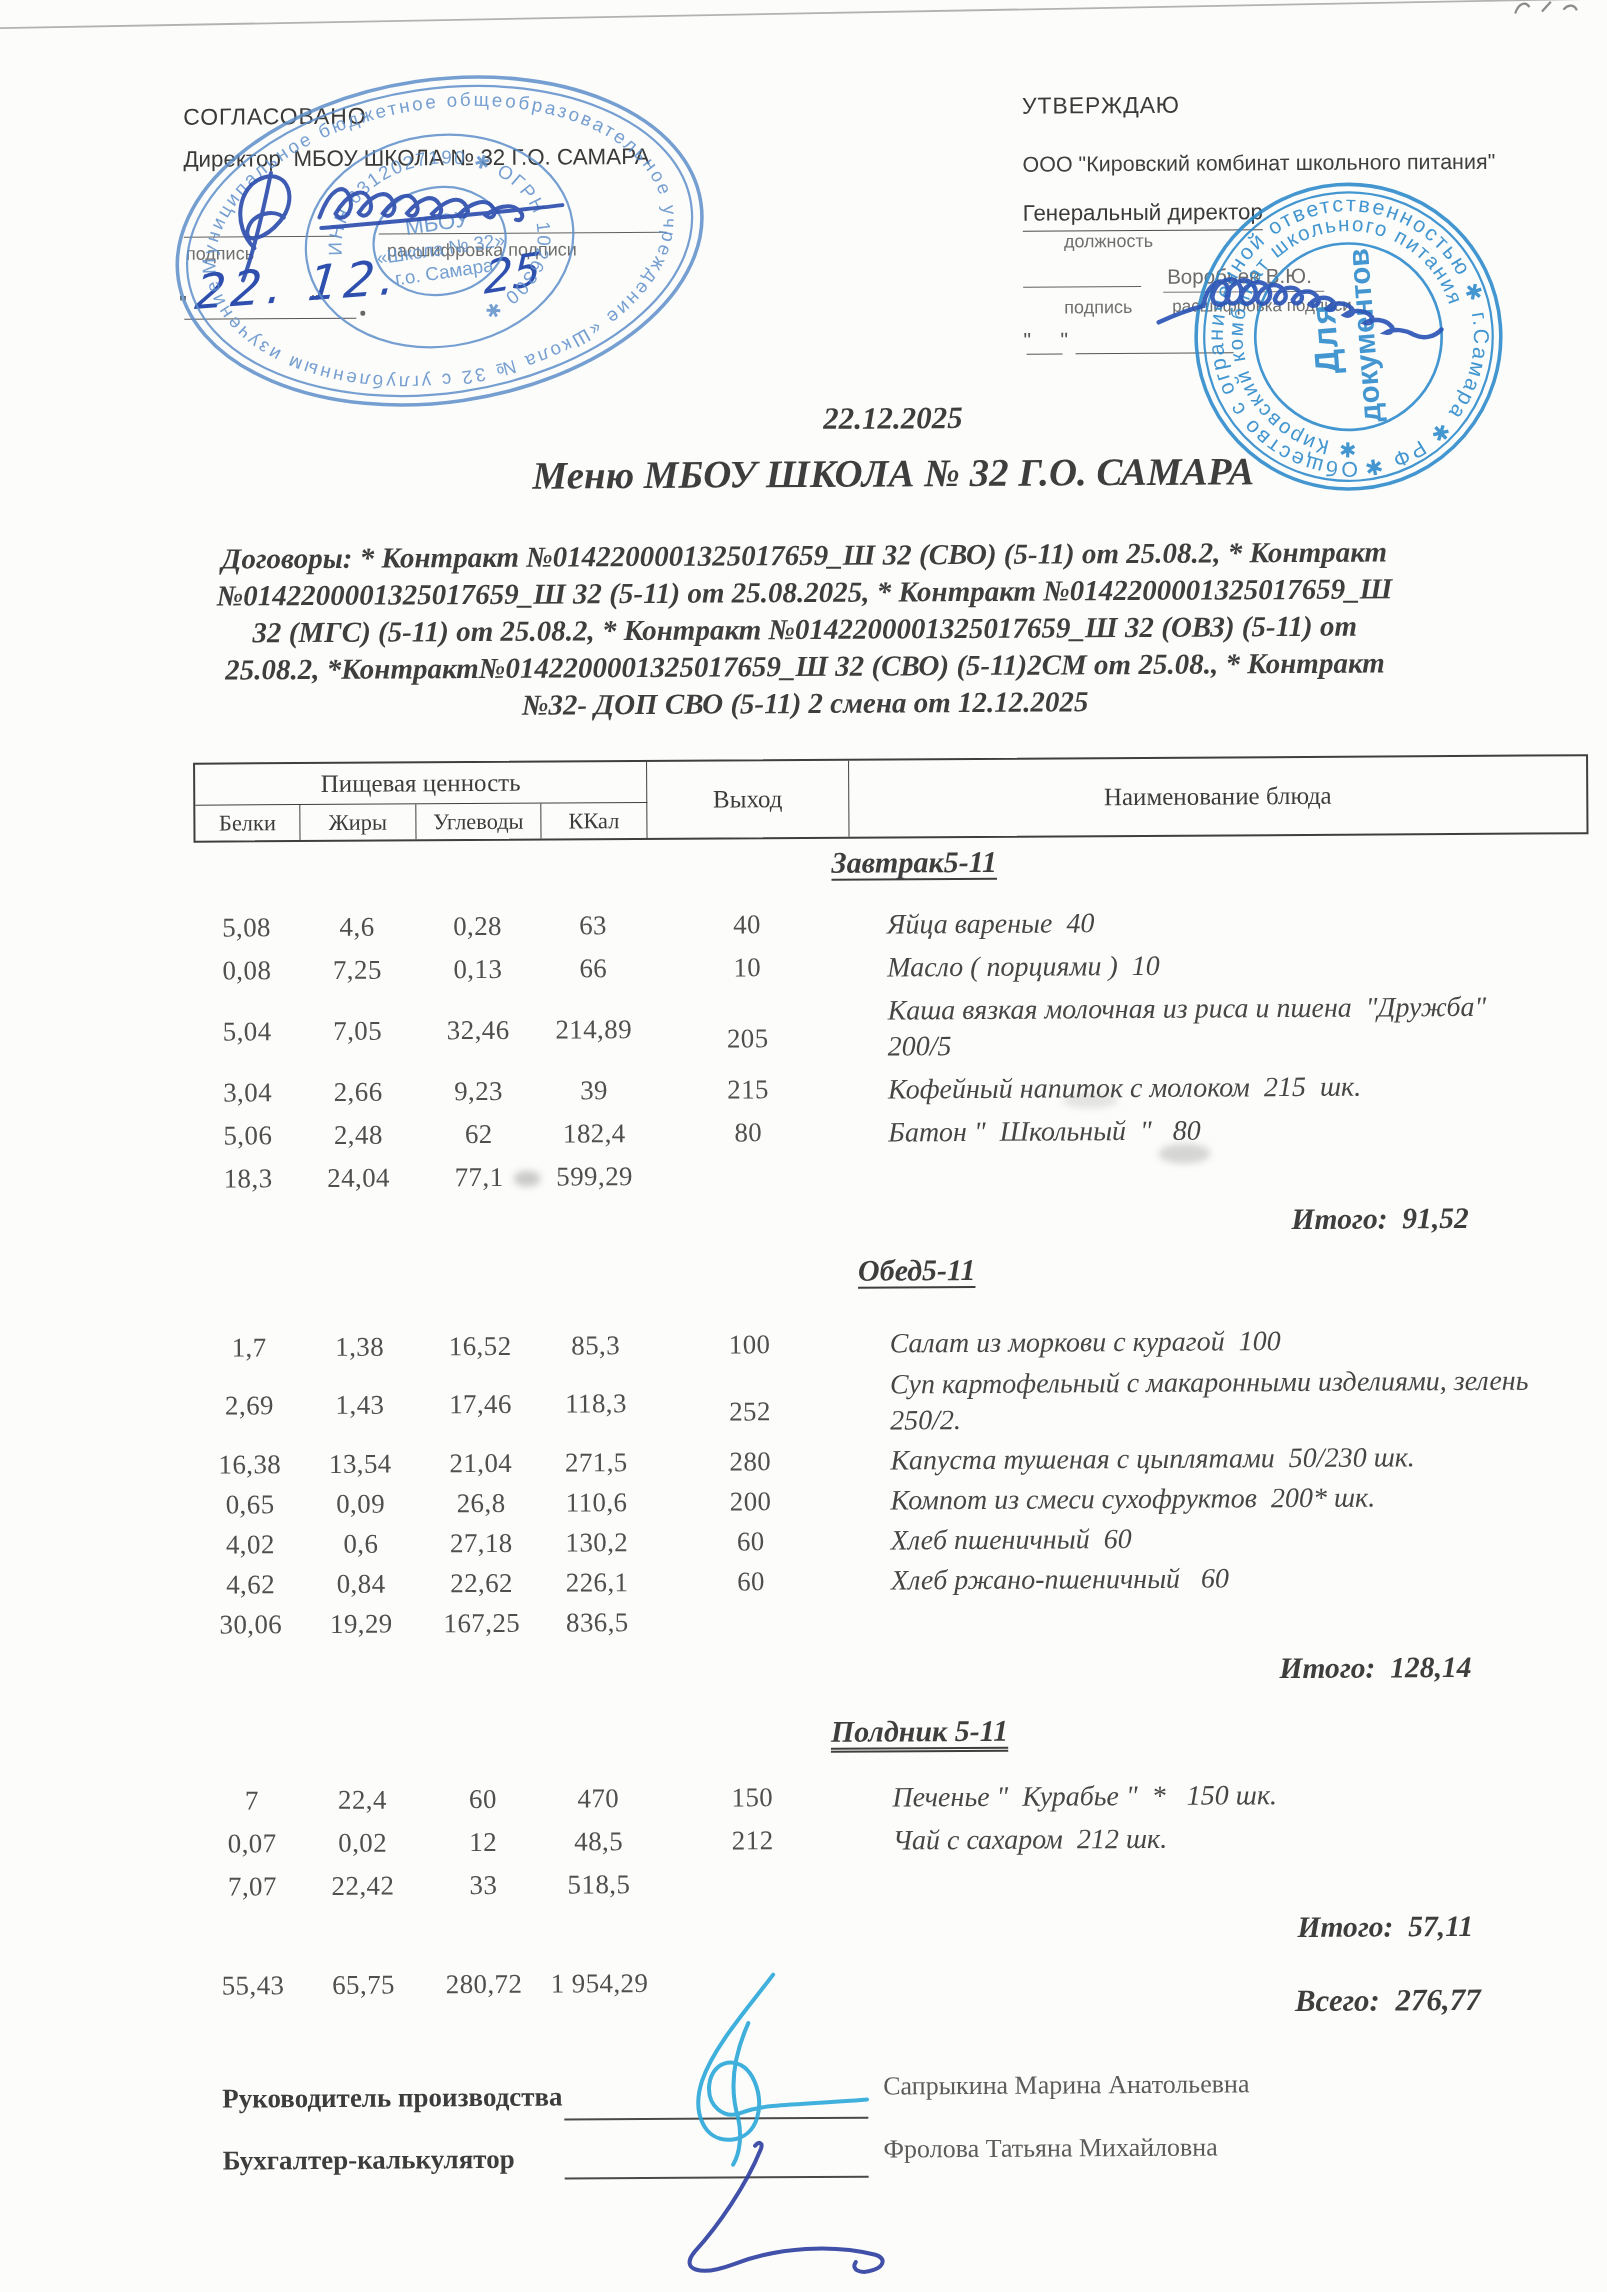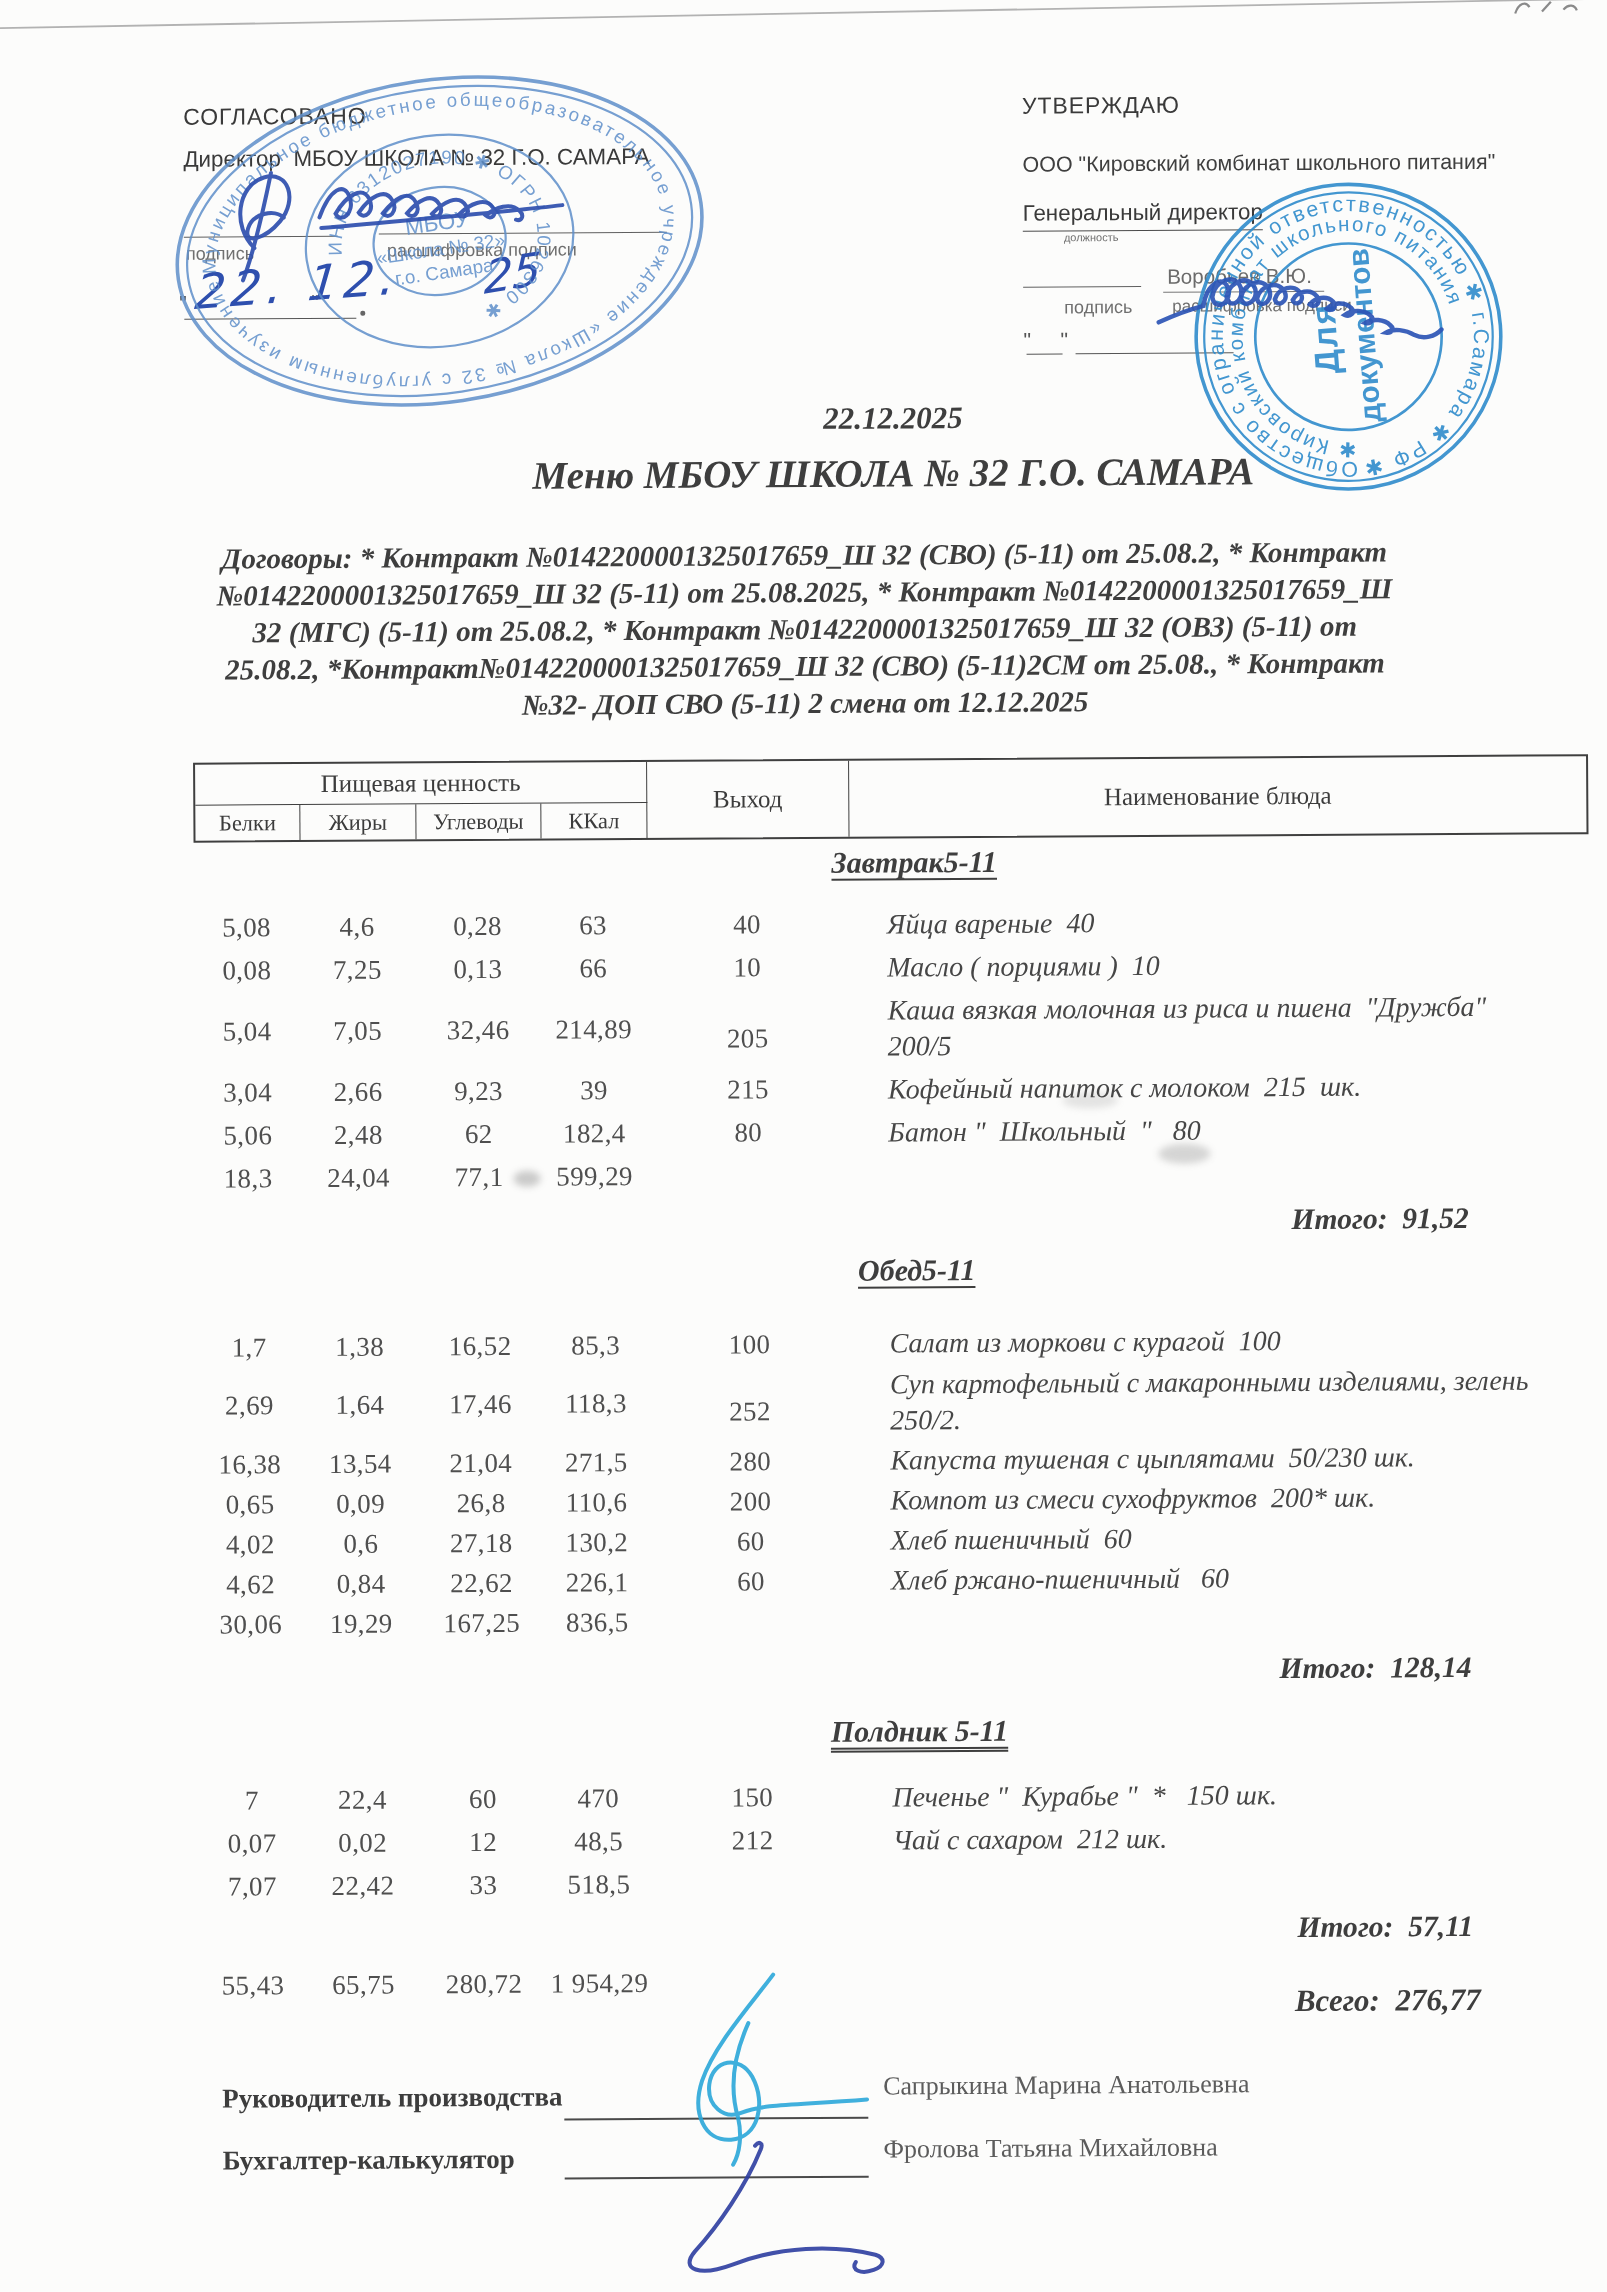--- a/index.html
+++ b/index.html
@@ -69,21 +69,21 @@
   <div class="abs lbl" style="left:183px;top:288px;font-size:21.5px;color:#555;">"</div>
   <div class="abs lbl" style="left:315px;top:288px;font-size:21.5px;color:#555;">"</div>
   <div class="hline" style="left:188px;top:315px;width:172px;border-color:#555;"></div>
   <div class="abs" style="left:364px;top:308px;width:4.5px;height:4.5px;border-radius:50%;background:#666;"></div>
   <div class="abs hand" style="left:199px;top:253px;font-size:48px;transform:rotate(-4deg) skewX(-10deg);letter-spacing:5.4px;">22. 12.</div>
   <div class="abs hand" style="left:488px;top:245px;font-size:45px;transform:rotate(-9deg) skewX(-12deg);">25</div>
 
   <div class="abs sans" style="left:1027px;top:94px;font-size:23px;letter-spacing:0.9px;color:#3a3a3a;">УТВЕРЖДАЮ</div>
   <div class="abs sans" style="left:1027px;top:154px;font-size:21.5px;color:#3f3f3f;">ООО "Кировский комбинат школьного питания"</div>
   <div class="abs sans" style="left:1027px;top:202px;font-size:22.4px;color:#3a3a3a;border-bottom:1.8px solid #4a4a4a;padding-bottom:3.6px;">Генеральный директор</div>
-  <div class="abs lbl" style="left:1068px;top:233px;font-size:11px;">должность</div>
+  <div class="abs lbl" style="left:1068px;top:233px;font-size:18px;">должность</div>
   <div class="hline" style="left:1027px;top:288px;width:118px;"></div>
   <div class="abs sans" style="left:1171px;top:267px;font-size:20.6px;color:#6b6b6b;">Воробьев В.Ю.</div>
   <div class="hline" style="left:1167px;top:294px;width:161px;border-color:#777;"></div>
   <div class="abs lbl" style="left:1068px;top:299px;font-size:18px;">подпись</div>
   <div class="abs lbl" style="left:1176px;top:299px;font-size:17px;">расшифровка подписи</div>
   <div class="abs lbl" style="left:1027px;top:330px;font-size:21.5px;color:#555;">"</div>
   <div class="abs lbl" style="left:1064px;top:330px;font-size:21.5px;color:#555;">"</div>
   <div class="hline" style="left:1030px;top:355px;width:36px;border-color:#555;"></div>
   <div class="hline" style="left:1079px;top:355px;width:158px;border-color:#555;"></div>
 
@@ -237,21 +237,21 @@
             <span class="num">1,38</span>
             <span class="num">16,52</span>
             <span class="num">85,3</span>
             <span class="out">100</span>
             <div class="dish">
               <span class="dline">Салат из моркови с курагой  100</span>
             </div>
           </div>
           <div class="mrow tall">
             <span class="num">2,69</span>
-            <span class="num">1,64</span>
+            <span class="num">1,43</span>
             <span class="num">17,46</span>
             <span class="num">118,3</span>
             <span class="out">252</span>
             <div class="dish">
               <span class="dline">Суп картофельный с макаронными изделиями, зелень</span>
               <span class="dline">250/2.</span>
             </div>
           </div>
           <div class="mrow">
             <span class="num">16,38</span>

